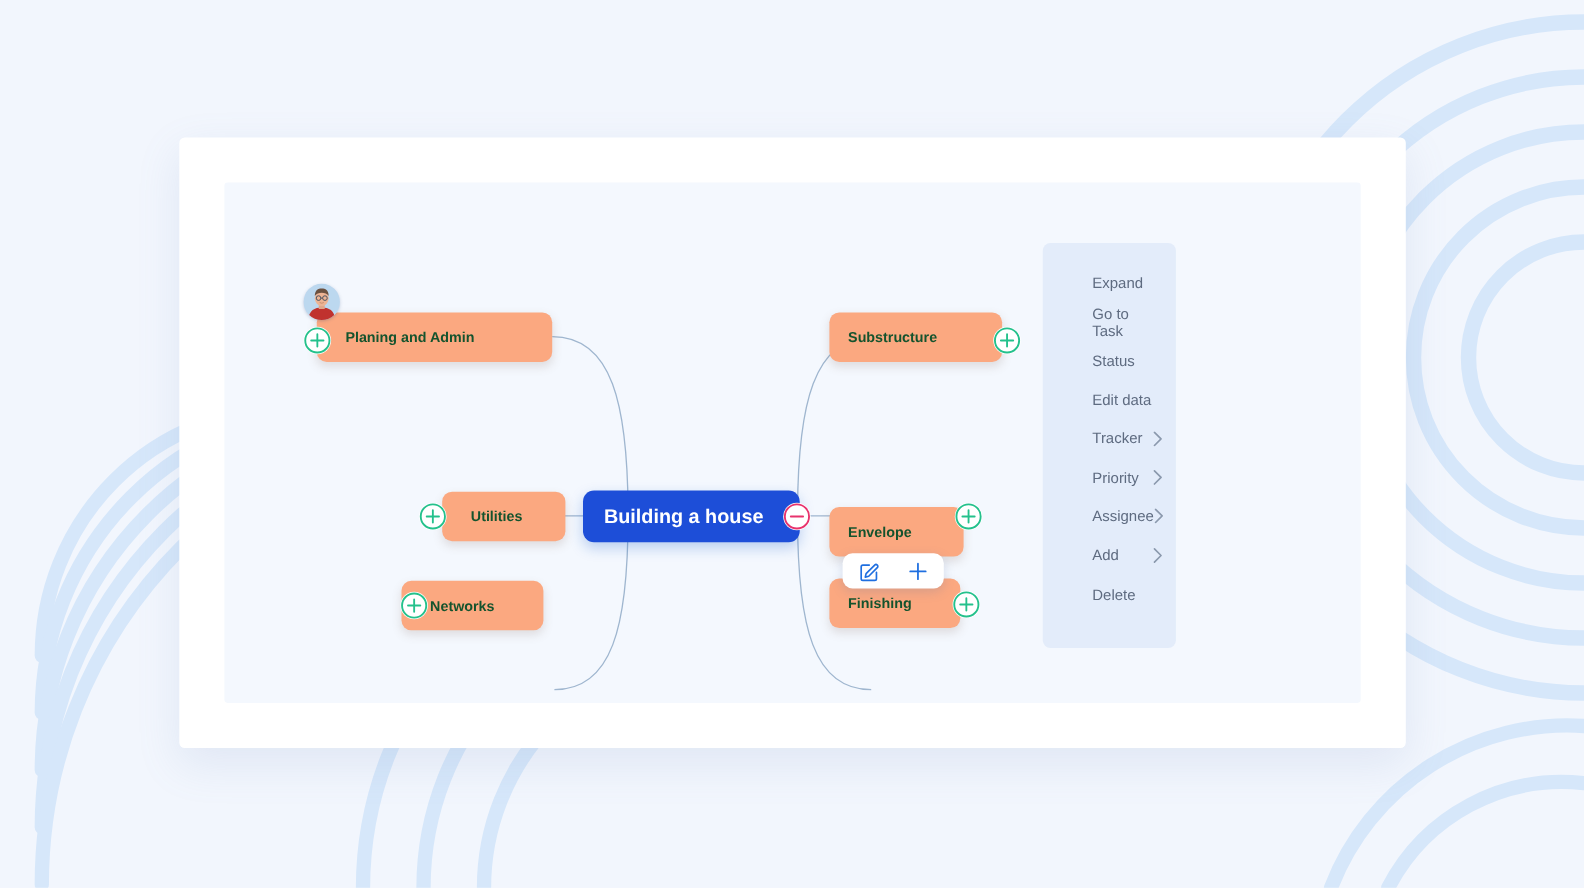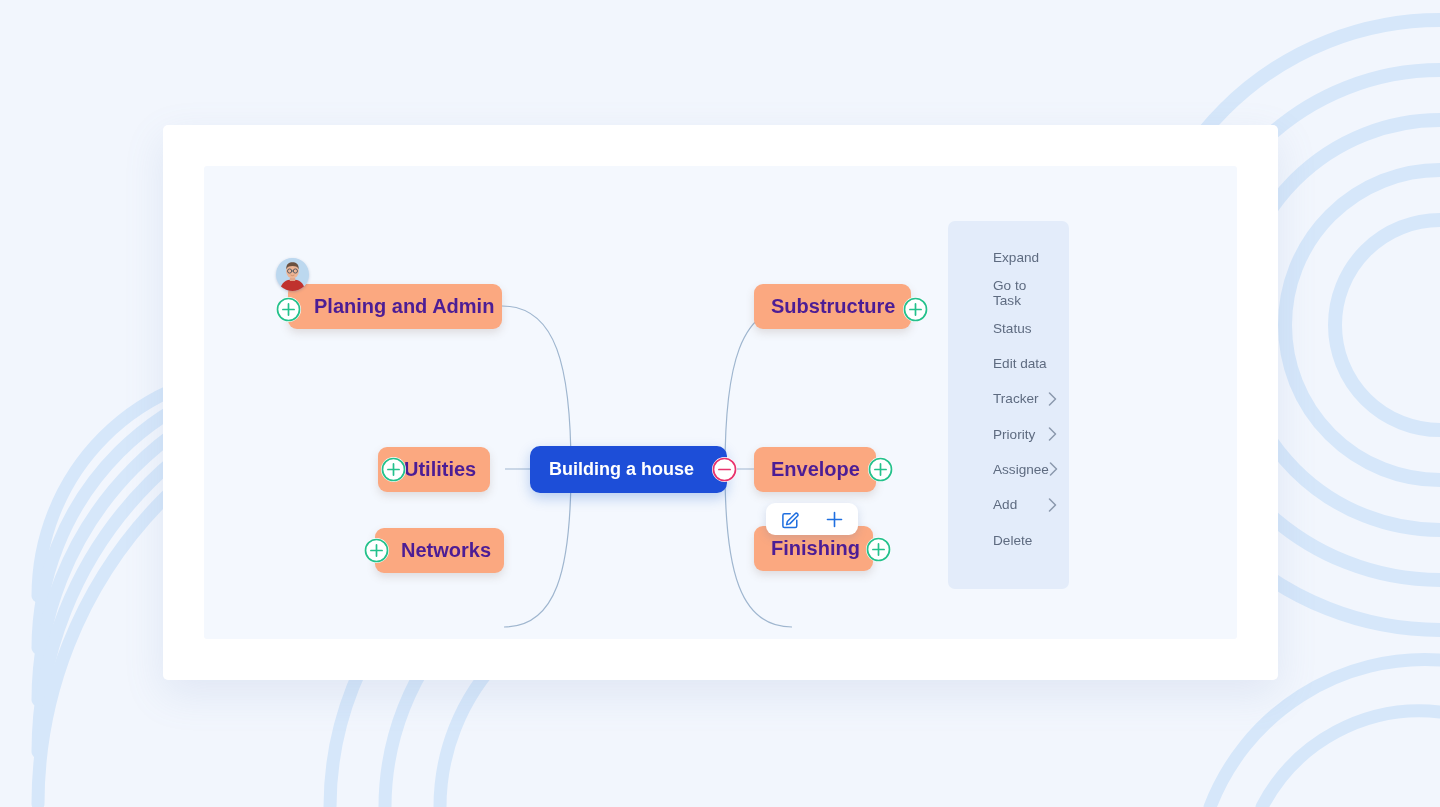--- a/index.html
+++ b/index.html
@@ -38,22 +38,22 @@
   
   .node {
     position:absolute;
     display:flex; align-items:center;
     border-radius:9px;
     white-space:nowrap;
     font-weight:bold;
   }
   .node-branch {
     background:#fba880;
-    color:#4c1d95;
-    font-size:20px;
+    color:#14532d;
+    font-size:13px;
     height:45px;
     padding:0 17px;
     box-shadow:0 4px 9px rgba(120,90,70,.17);
   }
   .node-root {
     background:#1d4ed8;
     color:#ffffff;
     font-size:18px;
     height:47px;
     padding:0 19px;
@@ -202,31 +202,31 @@
             <path d="M14.6 17.0 q1.9 1.3 3.8 0" stroke="#c98e6e" stroke-width="0.9" fill="none"></path>
           </svg>
         </div>
         <div class="toggle" style="left:72px; top:131px;">
           <svg width="25" height="25" viewBox="0 0 25 25">
             <circle cx="12.5" cy="12.5" r="11" fill="#fff" stroke="#24c18c" stroke-width="1.7"></circle>
             <path d="M12.5 6.9 v11.2 M6.9 12.5 h11.2" stroke="#24c18c" stroke-width="1.7" stroke-linecap="round"></path>
           </svg>
         </div>
 
-        <div class="node node-branch" style="left:174px; top:281px; width:112px; justify-content:flex-start; padding-left:26px;text-align:center;">
+        <div class="node node-branch" style="left:198px; top:281px; width:112px; justify-content:flex-start; padding-left:26px;text-align:center;">
           <span>Utilities</span>
         </div>
         <div class="toggle" style="left:177px; top:291px;">
           <svg width="25" height="25" viewBox="0 0 25 25">
             <circle cx="12.5" cy="12.5" r="11" fill="#fff" stroke="#24c18c" stroke-width="1.7"></circle>
             <path d="M12.5 6.9 v11.2 M6.9 12.5 h11.2" stroke="#24c18c" stroke-width="1.7" stroke-linecap="round"></path>
           </svg>
         </div>
 
-        <div class="node node-branch" style="left:171px; top:362px; width:129px; justify-content:flex-start; padding-left:26px;">
+        <div class="node node-branch" style="left:161px; top:362px; width:129px; justify-content:flex-start; padding-left:26px;">
           <span>Networks</span>
         </div>
         <div class="toggle" style="left:160px; top:372px;">
           <svg width="25" height="25" viewBox="0 0 25 25">
             <circle cx="12.5" cy="12.5" r="11" fill="#fff" stroke="#24c18c" stroke-width="1.7"></circle>
             <path d="M12.5 6.9 v11.2 M6.9 12.5 h11.2" stroke="#24c18c" stroke-width="1.7" stroke-linecap="round"></path>
           </svg>
         </div>
 
         <div class="node node-root" style="left:326px; top:280px; width:197px; padding-right:32px;">
@@ -242,21 +242,21 @@
         <div class="node node-branch" style="left:550px; top:118px; width:157px; padding-right:26px;text-align:right;">
           <span>Substructure</span>
         </div>
         <div class="toggle" style="left:699px; top:131px;">
           <svg width="25" height="25" viewBox="0 0 25 25">
             <circle cx="12.5" cy="12.5" r="11" fill="#fff" stroke="#24c18c" stroke-width="1.7"></circle>
             <path d="M12.5 6.9 v11.2 M6.9 12.5 h11.2" stroke="#24c18c" stroke-width="1.7" stroke-linecap="round"></path>
           </svg>
         </div>
 
-        <div class="node node-branch" style="left:550px; top:281px; width:122px; padding-right:26px;">
+        <div class="node node-branch" style="left:550px; top:295px; width:122px; padding-right:26px;">
           <span>Envelope</span>
         </div>
         <div class="toggle" style="left:664px; top:291px;">
           <svg width="25" height="25" viewBox="0 0 25 25">
             <circle cx="12.5" cy="12.5" r="11" fill="#fff" stroke="#24c18c" stroke-width="1.7"></circle>
             <path d="M12.5 6.9 v11.2 M6.9 12.5 h11.2" stroke="#24c18c" stroke-width="1.7" stroke-linecap="round"></path>
           </svg>
         </div>
 
         <div class="node node-branch" style="left:550px; top:360px; width:119px; padding-right:26px;">

